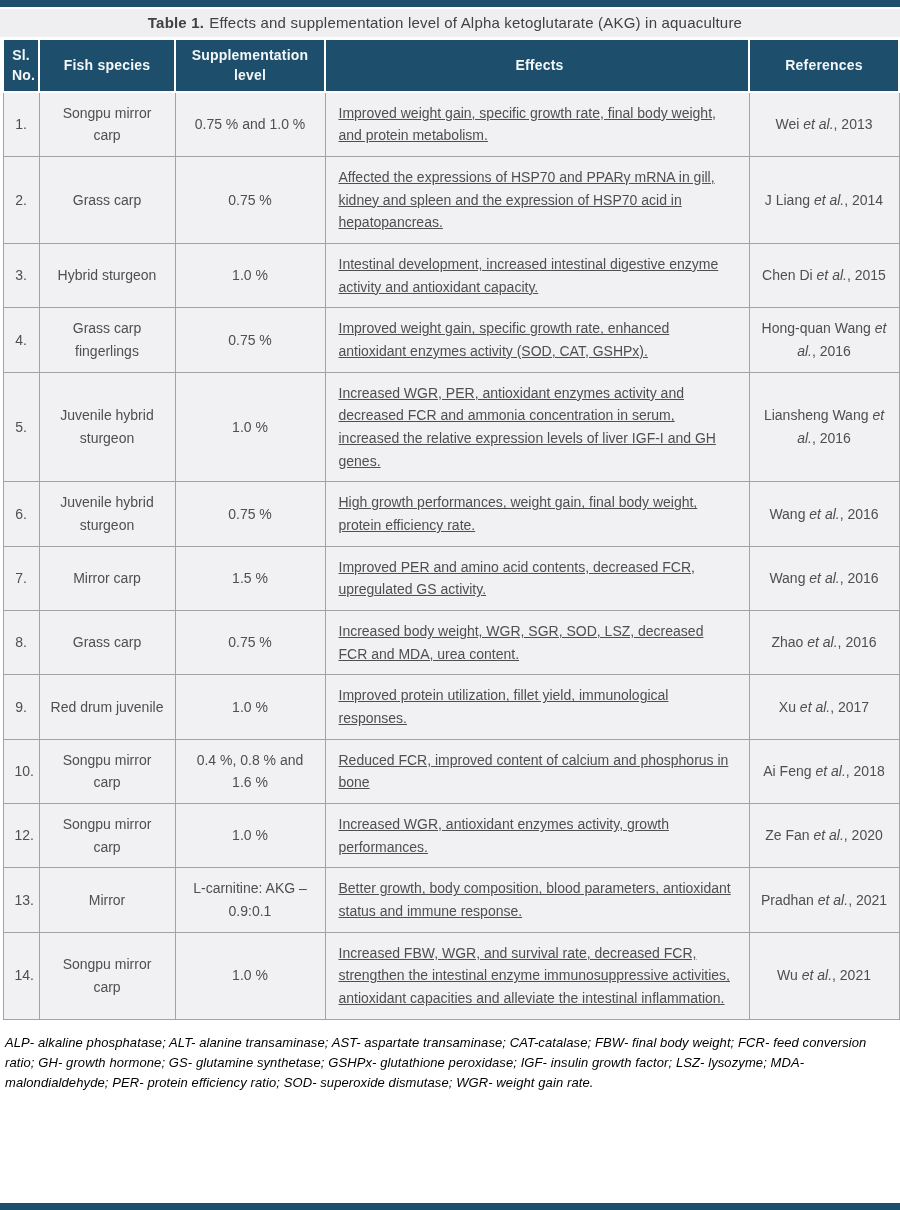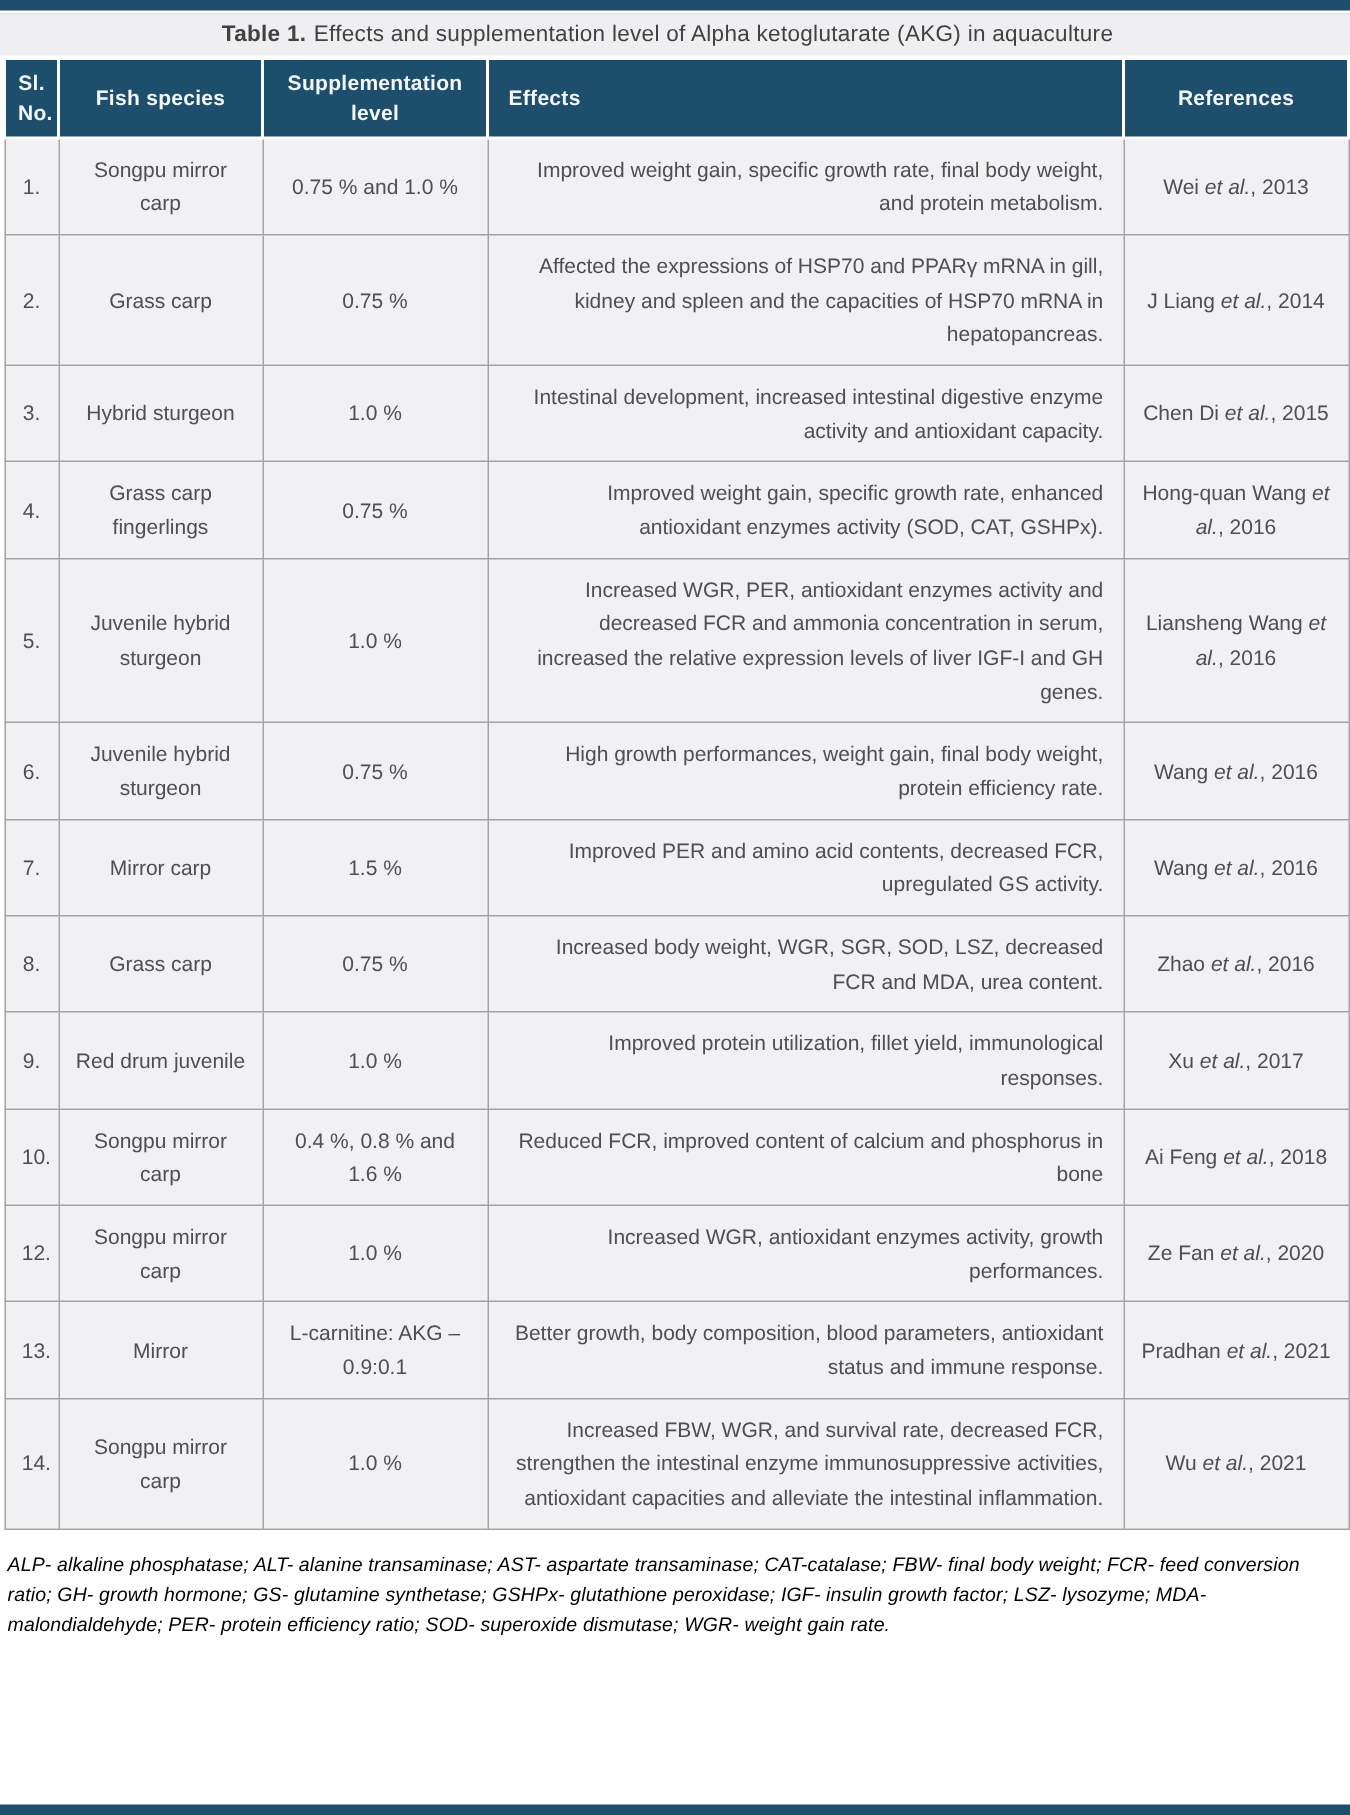--- a/index.html
+++ b/index.html
@@ -43,31 +43,31 @@
     font-weight: bold;
     font-size: 14px;
     line-height: 1.45;
     padding: 5px 8px;
     height: 47px;
     text-align: center;
     vertical-align: middle;
     border: 2px solid #ffffff;
     letter-spacing: 0.2px;
   }
-  table.akg th.h-effects { text-align: left; padding-left: 13px; }
+  table.akg th.h-effects { text-align: center; padding-left: 13px; }
   table.akg td {
     background: #f1f0f2;
     border: 1px solid #a3a3a6;
     padding: 9px 11px;
     text-align: center;
     vertical-align: middle;
     line-height: 1.62;
     color: #4f4f51;
   }
-  table.akg td.c-ef { text-align: right; padding-left: 13px; padding-right: 13px; }
+  table.akg td.c-ef { text-align: left; padding-left: 13px; padding-right: 13px; text-decoration: underline; }
   table.akg em { }
   .footnote {
     margin: 13px 5px 0 5px;
     font-size: 13px;
     font-style: italic;
     line-height: 1.55;
     color: #000000;
     letter-spacing: 0.1px;
   }
   .bottom-bar {
@@ -109,21 +109,21 @@
         <td>1.</td>
         <td>Songpu mirror carp</td>
         <td>0.75 % and 1.0 %</td>
         <td class="c-ef">Improved weight gain, specific growth rate, final body weight, and protein metabolism.</td>
         <td><span>Wei </span><em>et al.</em><span>, 2013</span></td>
       </tr>
       <tr>
         <td>2.</td>
         <td>Grass carp</td>
         <td>0.75 %</td>
-        <td class="c-ef">Affected the expressions of HSP70 and PPARγ mRNA in gill, kidney and spleen and the capacities of HSP70 mRNA in hepatopancreas.</td>
+        <td class="c-ef">Affected the expressions of HSP70 and PPARγ mRNA in gill, kidney and spleen and the expression of HSP70 acid in hepatopancreas.</td>
         <td><span>J Liang </span><em>et al.</em><span>, 2014</span></td>
       </tr>
       <tr>
         <td>3.</td>
         <td>Hybrid sturgeon</td>
         <td>1.0 %</td>
         <td class="c-ef">Intestinal development, increased intestinal digestive enzyme activity and antioxidant capacity.</td>
         <td><span>Chen Di </span><em>et al.</em><span>, 2015</span></td>
       </tr>
       <tr>

